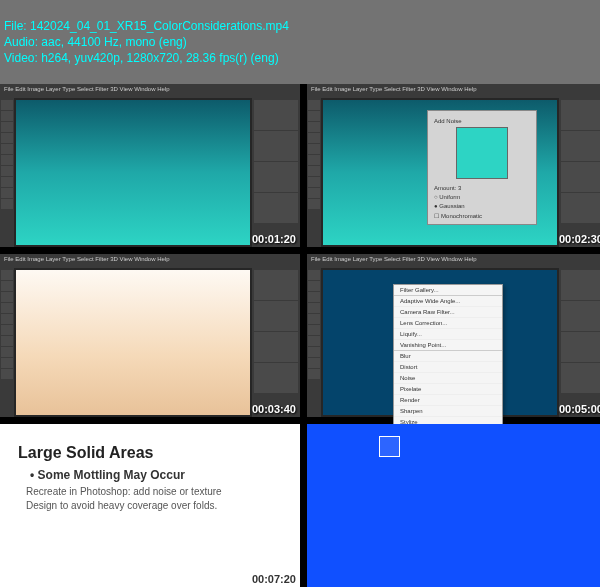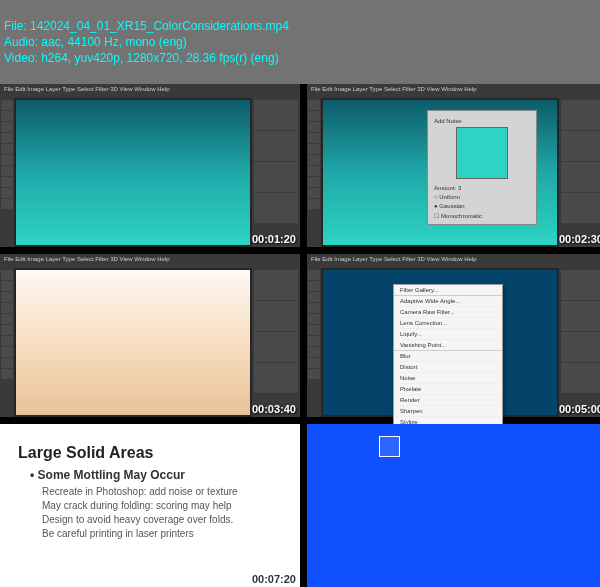--- a/index.html
+++ b/index.html
@@ -23,21 +23,21 @@
 .dialog { position: absolute; top: 10px; right: 20px; width: 110px; height: 115px; background: #d4d4d4; border: 1px solid #888; font-size: 6px; padding: 4px; }
 .dialog-preview { width: 52px; height: 52px; background: #2dd4c4; margin: 2px auto 6px; border: 1px solid #666; }
 .dialog-line { height: 6px; margin: 3px 2px; color: #333; }
 .menu-dropdown { position: absolute; top: 14px; left: 70px; width: 110px; background: #f5f5f5; border: 1px solid #999; font-size: 6px; box-shadow: 2px 2px 4px rgba(0,0,0,0.3); }
 .menu-item { padding: 2px 6px; color: #333; border-bottom: 1px solid #eee; }
 .menu-item.sep { border-bottom: 1px solid #ccc; }
 .slide { background: #fff; padding: 20px 18px; position: relative; }
 .slide-title { font-size: 16px; font-weight: bold; color: #222; }
 .bullet { font-size: 12px; color: #333; margin: 6px 0 4px 12px; }
 .bullet.bold { font-weight: bold; }
-.sub { font-size: 10px; color: #555; margin: 3px 0 3px 24px; }
+.sub { font-size: 10px; color: #555; margin: 3px 0 3px 8px; }
 .blue-blank { background: #1050ff; position: relative; }
 .highlight { position: absolute; top: 12px; left: 72px; width: 21px; height: 21px; border: 1px solid #fff; background: rgba(255,255,255,0.12); }
 </style>
 </head>
 <body>
 
 <div class="header">
   <div class="header-line">File: 142024_04_01_XR15_ColorConsiderations.mp4</div>
   <div class="header-line">Audio: aac, 44100 Hz, mono (eng)</div>
   <div class="header-line">Video: h264, yuv420p, 1280x720, 28.36 fps(r) (eng)</div>
@@ -183,23 +183,21 @@
           </div>
       </div>
     </div>
     <div class="timestamp">00:05:00</div>
   </div>
 
   <div class="thumb slide">
     <div class="slide-title">Large Solid Areas</div>
     <div class="bullet bold">• <span>Some Mottling May Occur</span></div>
     <div class="sub">Recreate in Photoshop: add noise or texture</div>
-    <div class="sub">May crack during folding: scoring may help</div>
     <div class="sub">Design to avoid heavy coverage over folds.</div>
-    <div class="sub">Be careful printing in laser printers</div>
     <div class="timestamp" style="color:#333;text-shadow:none">00:07:20</div>
   </div>
 
   <div class="thumb blue-blank">
     <div class="highlight"></div>
   </div>
 
 </div>
 
 </body></html>

